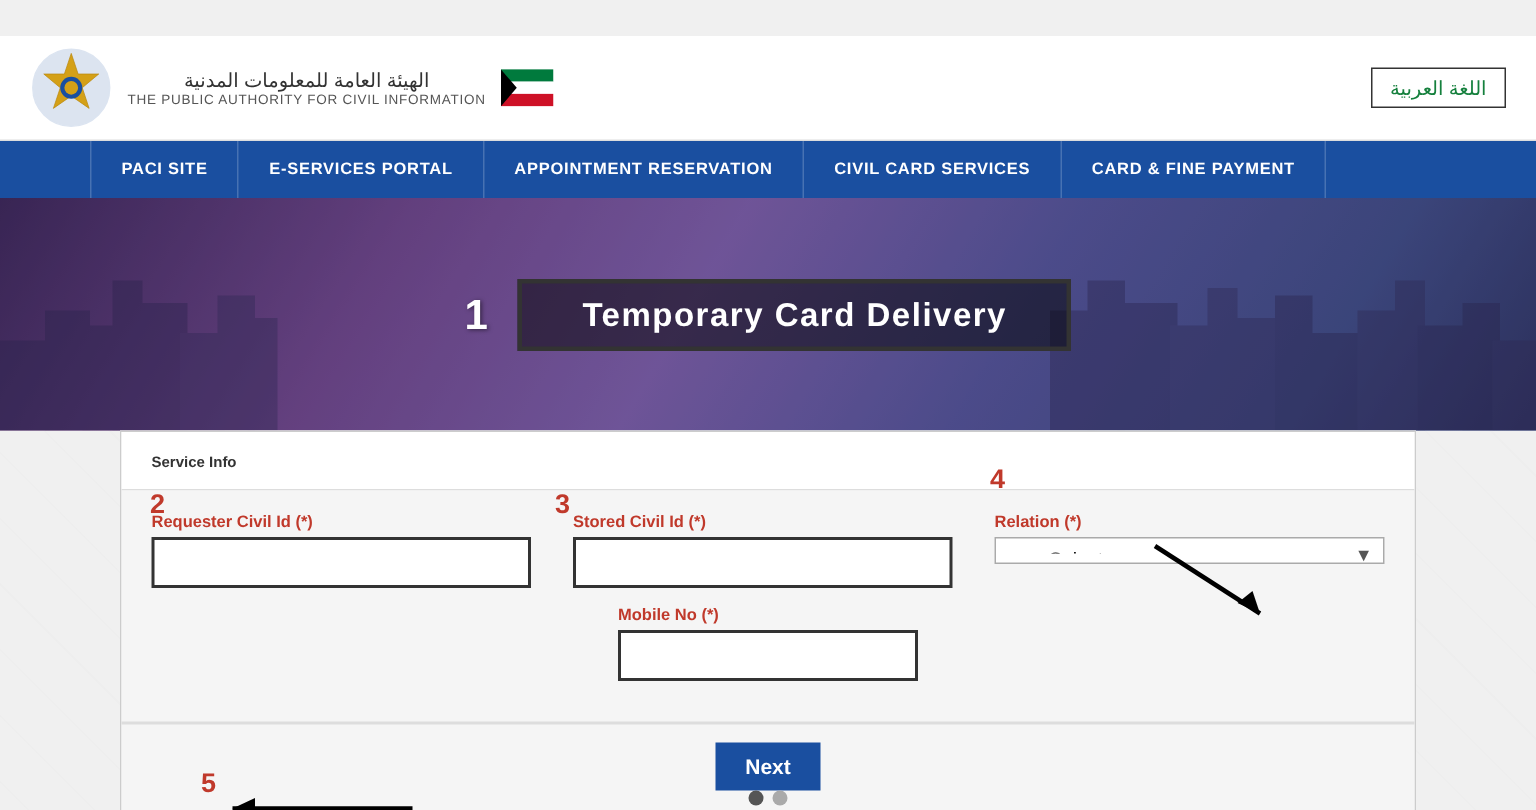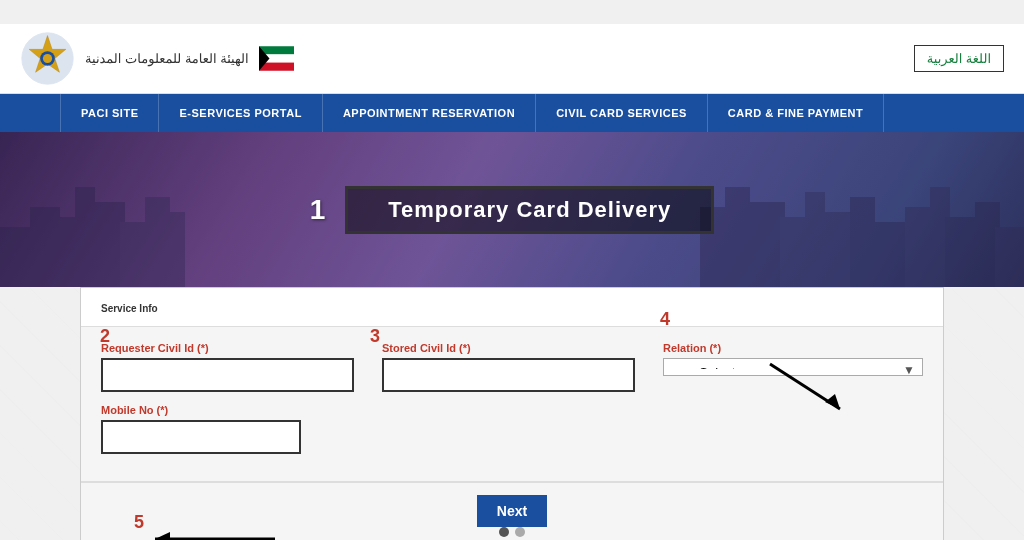--- a/index.html
+++ b/index.html
@@ -151,20 +151,21 @@
     }
     .form-body {
       padding: 15px 20px;
       background: #f5f5f5;
     }
     .form-row {
       display: flex;
       gap: 28px;
       margin-bottom: 12px;
       align-items: flex-start;
+      justify-content: center;
     }
     .form-group {
       display: flex;
       flex-direction: column;
       gap: 4px;
     }
     .form-group-wide { flex: 1; }
     .form-group-medium { width: 200px; }
     .form-label {
       font-size: 11px;
@@ -333,20 +334,21 @@
       <div class="header-logo">
 
         <svg class="logo-emblem" viewBox="0 0 60 60" xmlns="http://www.w3.org/2000/svg">
           <circle cx="30" cy="30" r="28" fill="#1a4fa0" opacity="0.15" stroke="#1a4fa0" stroke-width="1"></circle>
           <polygon points="30,5 35,20 50,20 38,30 43,45 30,36 17,45 22,30 10,20 25,20" fill="#d4a017" stroke="#b8860b" stroke-width="0.5"></polygon>
           <circle cx="30" cy="30" r="8" fill="#1a4fa0"></circle>
           <circle cx="30" cy="30" r="5" fill="#d4a017"></circle>
         </svg>
         <div class="logo-text">
           <span class="logo-arabic">الهيئة العامة للمعلومات المدنية</span>
+          <span class="logo-english">THE PUBLIC AUTHORITY FOR CIVIL INFORMATION</span>
         </div>
 
         <svg class="kuwait-flag" viewBox="0 0 50 35" xmlns="http://www.w3.org/2000/svg">
           <rect width="50" height="35" fill="#fff"></rect>
           <rect y="0" width="50" height="11.67" fill="#007a3d"></rect>
           <rect y="11.67" width="50" height="11.67" fill="#fff"></rect>
           <rect y="23.33" width="50" height="11.67" fill="#ce1126"></rect>
           <polygon points="0,0 15,17.5 0,35" fill="#000"></polygon>
         </svg>
       </div>

